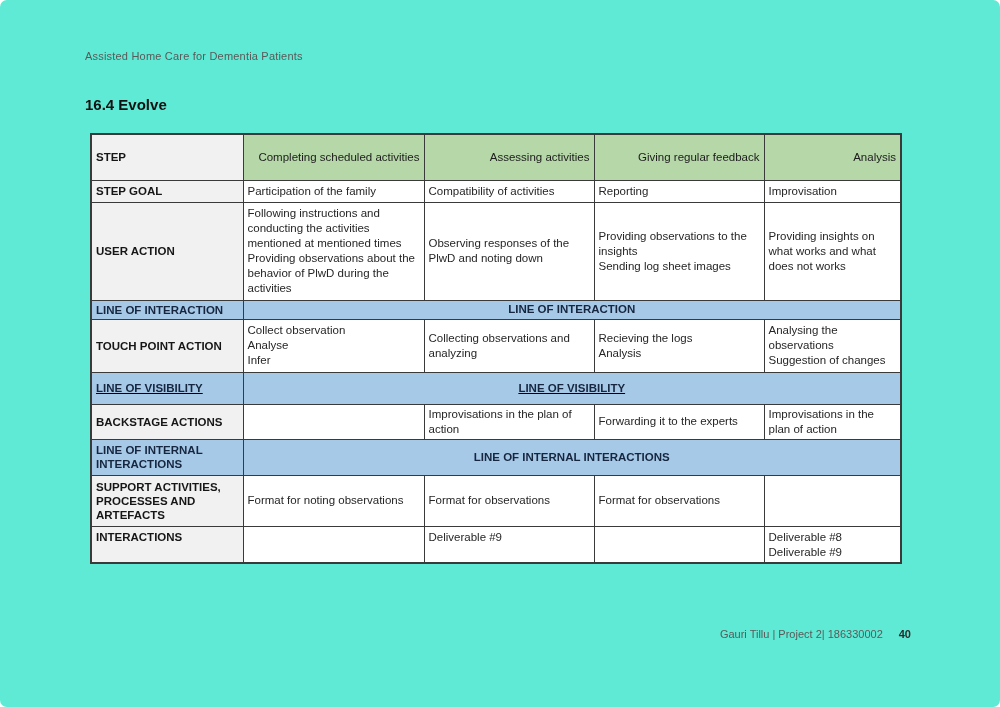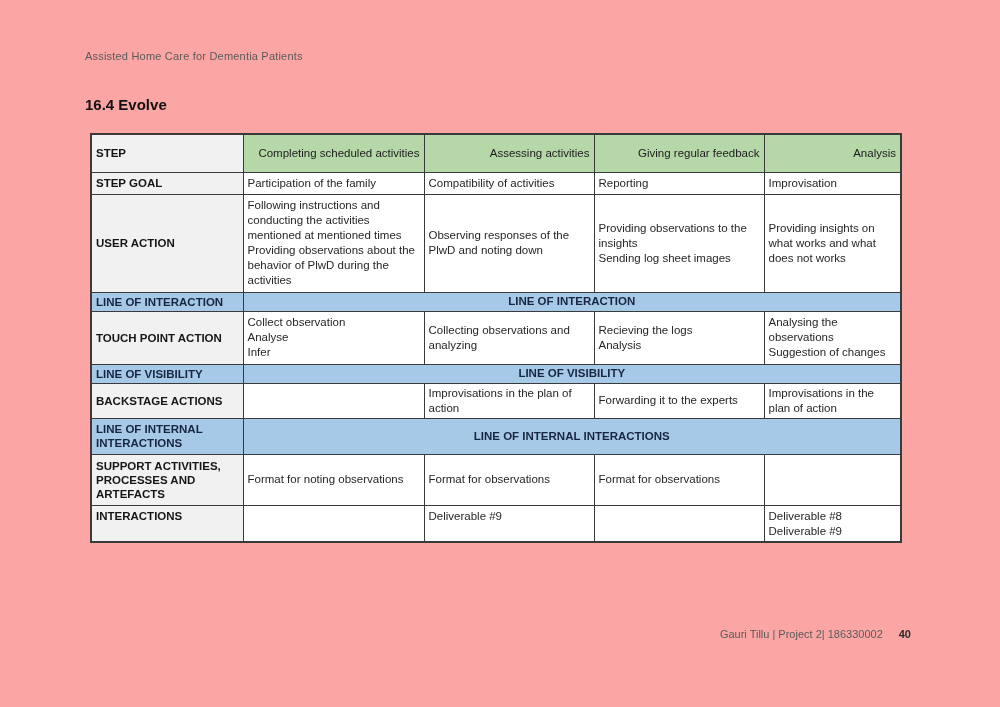--- a/index.html
+++ b/index.html
@@ -8,22 +8,23 @@
     --label_gray:#f1f1f1;
     --border:#3a3a3a;
   }
   *{box-sizing:border-box;margin:0;padding:0;}
   html,body{background:#ffffff;}
   body{font-family:"Liberation Sans","DejaVu Sans",sans-serif;}
   .page{
     position:relative;
     width:1000px;
     height:707px;
-    background:#fca5a5;
+    background:#5eead4;
     overflow:hidden;
+    border-radius:7px;
   }
   .doc-header{
     position:absolute;
     left:85px; top:50px;
     font-size:11px;
     color:#5a5a5a;
     letter-spacing:0.2px;
   }
   .doc-title{
     position:absolute;
@@ -76,26 +77,26 @@
     color:#16263f;
   }
   tr.line td.span-cell{
     background:var(--line_blue);
     color:#16263f;
     text-align:center;
     font-weight:700;
   }
   tr.vtop th, tr.vtop td{vertical-align:top;padding-top:3px;}
   
-  table.blueprint tr:nth-child(1){height:38px;}
+  table.blueprint tr:nth-child(1){height:46px;}
   table.blueprint tr:nth-child(2){height:22px;}
   table.blueprint tr:nth-child(3){height:98px;}
   table.blueprint tr:nth-child(4){height:19px;}
   table.blueprint tr:nth-child(5){height:53px;}
-  table.blueprint tr:nth-child(6){height:19px;}
+  table.blueprint tr:nth-child(6){height:32px;text-decoration:underline;}
   table.blueprint tr:nth-child(7){height:35px;}
   table.blueprint tr:nth-child(8){height:36px;}
   table.blueprint tr:nth-child(9){height:51px;}
   table.blueprint tr:nth-child(10){height:37px;}
   .doc-footer{
     position:absolute;
     top:628px;
     right:89px;
     font-size:11px;
     color:#5a5a5a;

